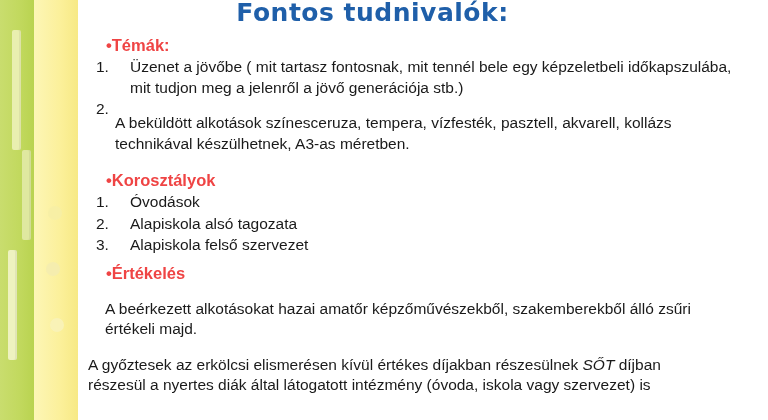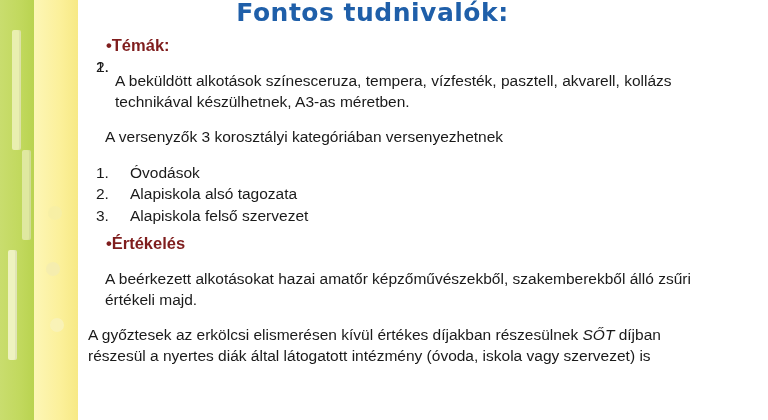--- a/index.html
+++ b/index.html
@@ -83,21 +83,21 @@
     font-weight: bold;
     color: #1f5fa9;
     text-align: center;
     letter-spacing: 0.5px;
     margin: -2px 0 4px 0;
     line-height: 30px;
     white-space: nowrap;
     padding-right: 95px;
   }
   .section-head {
-    color: #7f1d1d;
+    color: #ef4444;
     font-weight: bold;
     font-size: 16.5px;
     line-height: 22px;
     margin: 6px 0 1px 0;
     padding-left: 18px;
   }
   .body-text {
     color: #1a1a1a;
     font-size: 15.5px;
     line-height: 20.5px;
@@ -156,29 +156,30 @@
   <div class="deco-dot d3"></div>
 
   <div class="content">
 
     <div class="doc-title">Fontos tudnivalók:</div>
 
     <div class="section-head">•Témák:</div>
     <ol class="numlist">
       <li>
         <span class="num">1.</span>
+        <span>Üzenet a jövőbe ( mit tartasz fontosnak, mit tennél bele egy képzeletbeli időkapszulába, mit tudjon meg a jelenről a jövő generációja stb.)</span>
       </li>
       <li>
         <span class="num">2.</span>
       </li>
     </ol>
 
     <p class="body-text indent-text">A beküldött alkotások színesceruza, tempera, vízfesték, pasztell, akvarell, kollázs technikával készülhetnek,   A3-as méretben.</p>
 
-    <p class="body-text">A versenyzők 3 korosztályi kategóriában versenyezhetnek</p>
+    <div class="section-head">•Korosztályok</div>
     <ol class="numlist">
       <li>
         <span class="num">1.</span>
         <span>Óvodások</span>
       </li>
       <li>
         <span class="num">2.</span>
         <span>Alapiskola alsó tagozata</span>
       </li>
       <li>

